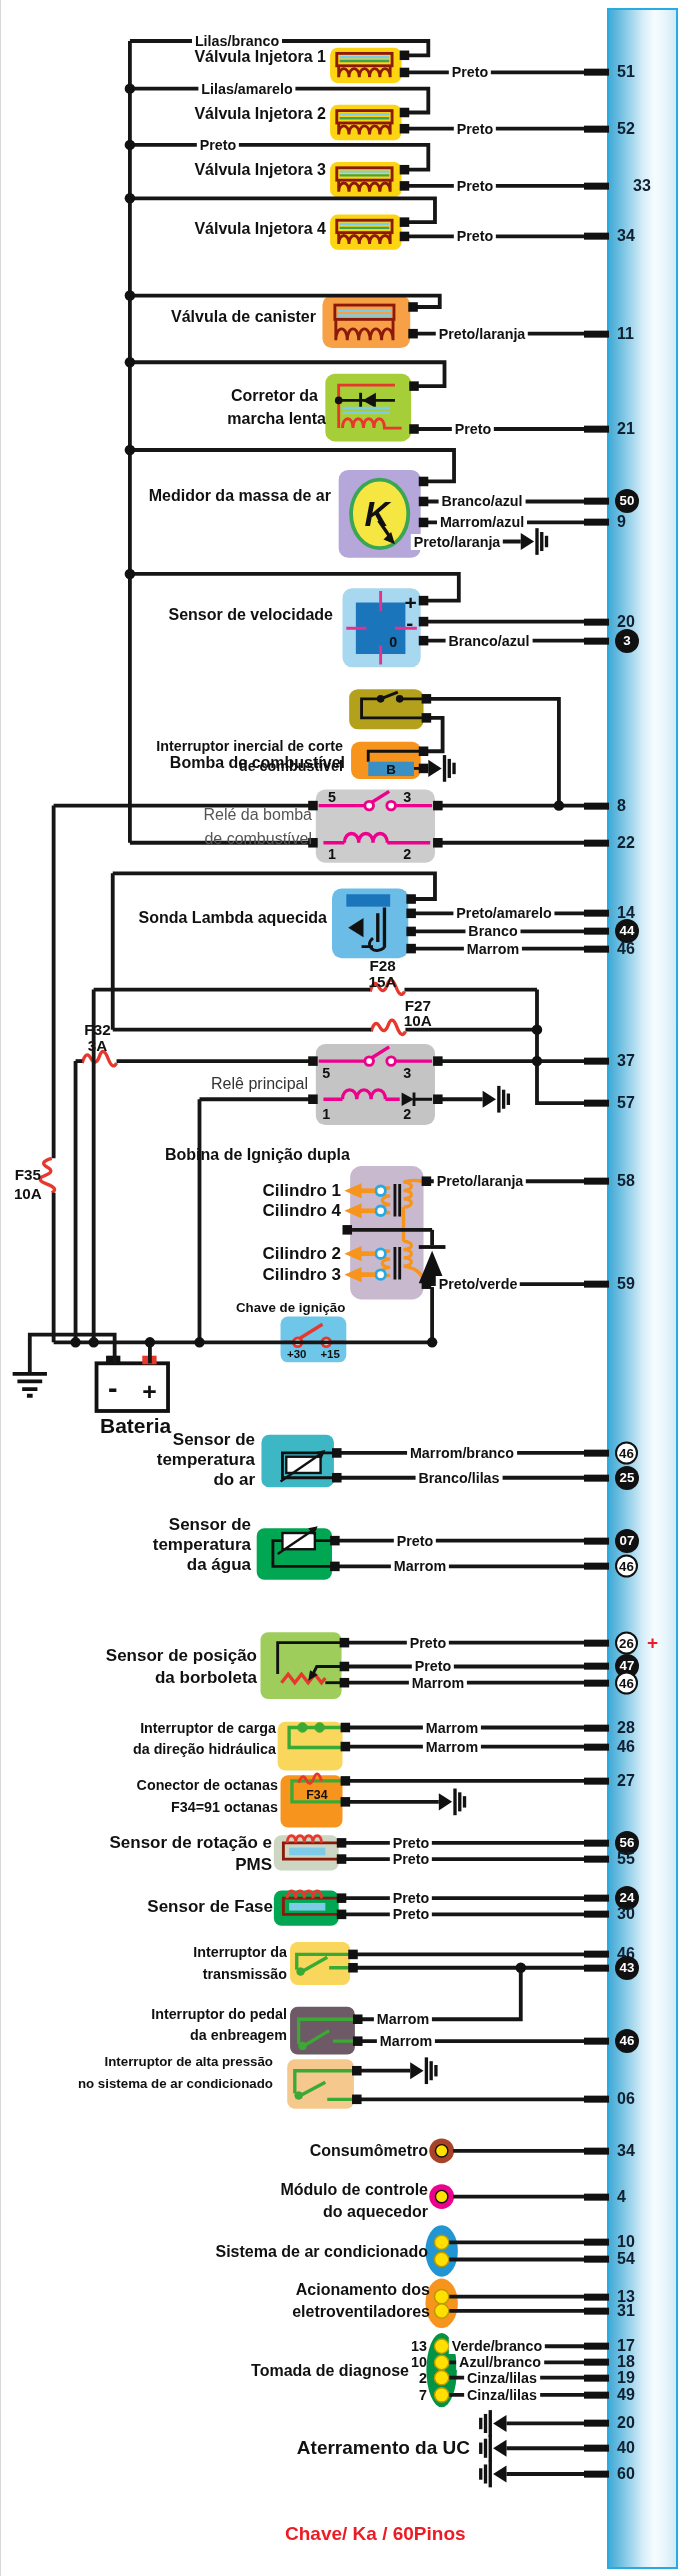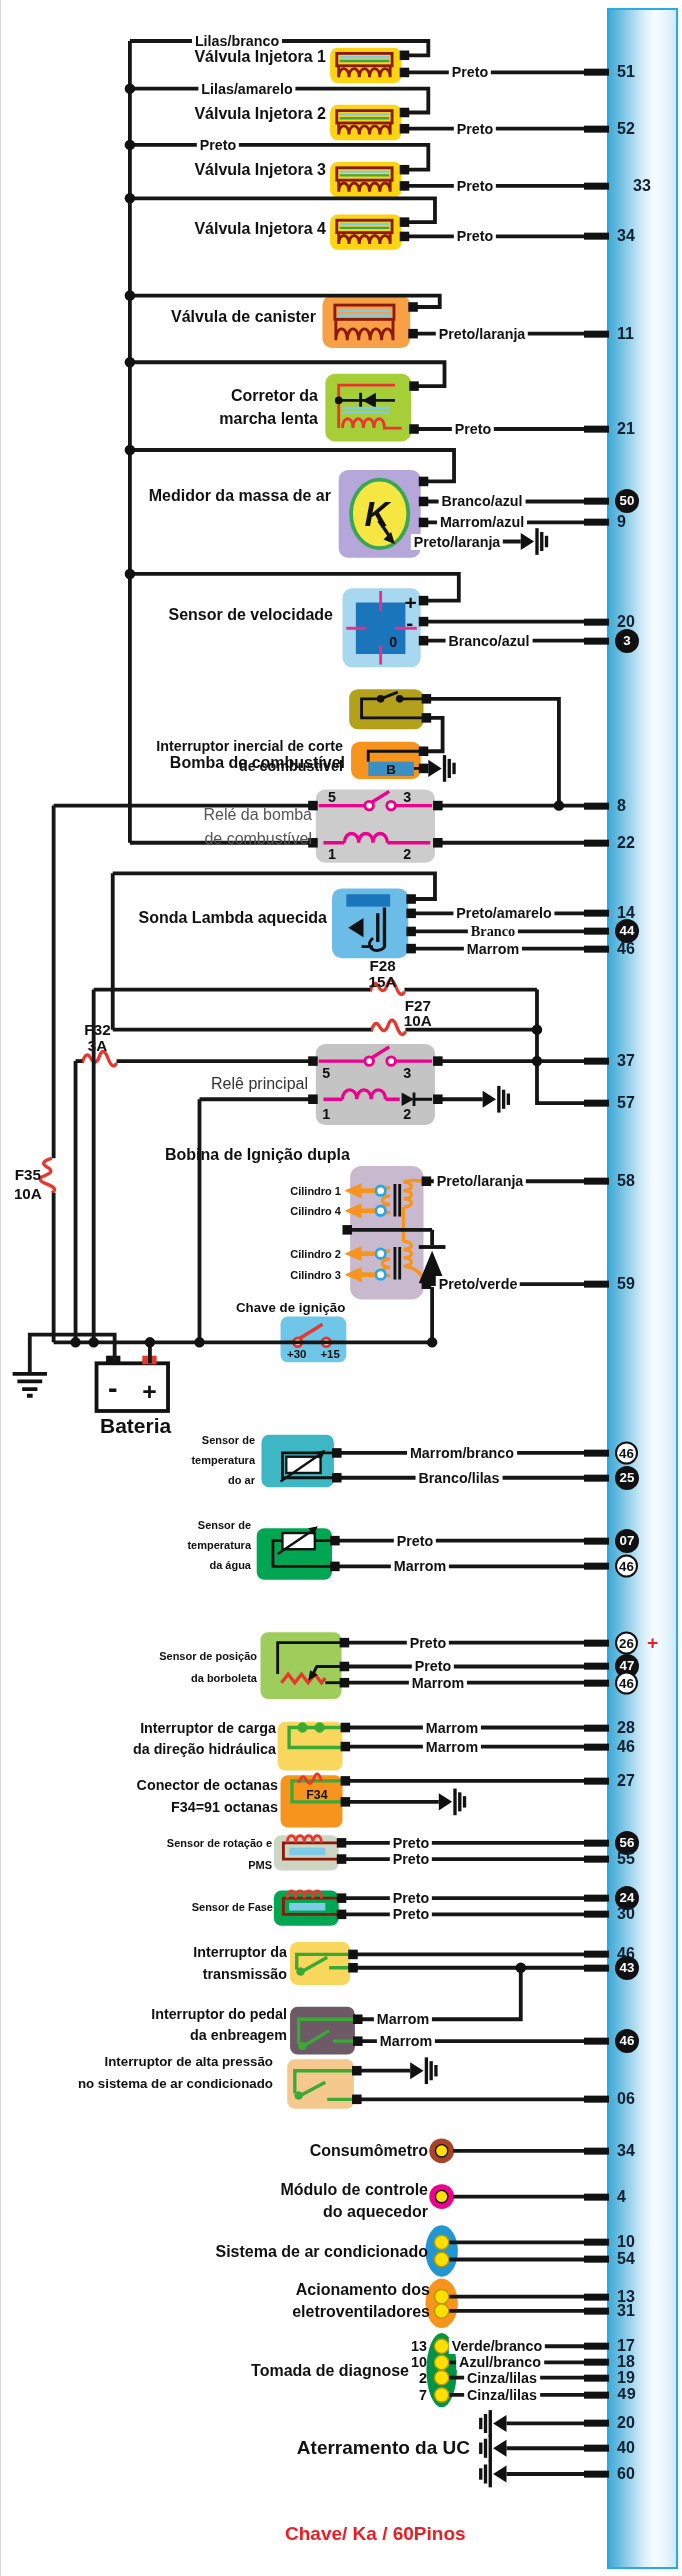--- a/index.html
+++ b/index.html
@@ -5,21 +5,21 @@
   html,body{margin:0;padding:0;background:#fff;}
   #canvas{position:relative;width:683px;height:2576px;background:#fff;overflow:hidden;
           font-family:"Liberation Sans",sans-serif;border-left:1.9px solid #d8d8d8;}
   svg{position:absolute;left:0;top:0;z-index:1;}
   svg text{font-family:"Liberation Sans",sans-serif;font-weight:bold;fill:#111;}
   .bar{position:absolute;left:606px;top:7.6px;width:67px;height:2557px;z-index:0;
        border:2.9px solid #29abe2;
        background:linear-gradient(90deg,#44a9d5 0%,#62b9de 12%,#9ed4ec 32%,#d9eff9 52%,#f6fcfe 68%,#eaf6fc 82%,#cfeaf6 100%);}
   .lbl{position:absolute;z-index:3;font-weight:bold;font-size:16px;color:#111;white-space:nowrap;
        transform:translateY(-50%);text-align:right;}
-  .s14{font-size:13.3px}.s15{font-size:14.3px}.s16{font-size:11px}.s18{font-size:21px}.s20{font-size:19px}
+  .s14{font-size:13.3px}.s15{font-size:14.3px}.s16{font-size:17px}.s18{font-size:21px}.s20{font-size:19px}
   .gray{color:#555;font-weight:normal}
   .thin{font-weight:normal;color:#333}
   .red{color:#ed1c24}
   .wl{position:absolute;z-index:4;transform:translate(-50%,-50%);background:#fff;padding:0 2.9px;
       font-weight:bold;font-size:14.3px;color:#111;white-space:nowrap;}
   .stub{position:absolute;left:583px;width:25px;height:6.7px;background:#111;z-index:2;transform:translateY(-50%);}
   .pnum{position:absolute;left:616px;z-index:5;font-weight:bold;font-size:16px;color:#102030;transform:translateY(-50%);}
   .pc{position:absolute;left:614px;width:24px;height:24px;border-radius:50%;z-index:5;text-align:center;
       font-weight:bold;font-size:13.3px;transform:translateY(-50%);line-height:24px;}
   .pcb{background:#111;color:#fff;}
@@ -497,21 +497,21 @@
       <path d="M508,2585 V2605" stroke="#111" stroke-width="3.5" fill="none"></path>
       <path d="M503,2589 V2601" stroke="#111" stroke-width="3.5" fill="none"></path>
     </svg>
 
   <div class="lbl" style="right:358px;top:57px">Válvula Injetora 1</div>
   <div class="lbl" style="right:358px;top:114px">Válvula Injetora 2</div>
   <div class="lbl" style="right:358px;top:170px">Válvula Injetora 3</div>
   <div class="lbl" style="right:358px;top:229px">Válvula Injetora 4</div>
   <div class="lbl" style="right:368px;top:317px">Válvula de canister</div>
   <div class="lbl" style="right:366px;top:396px">Corretor da</div>
-  <div class="lbl" style="right:366px;top:419px">marcha lenta</div>
+  <div class="lbl" style="right:358px;top:419px">marcha lenta</div>
   <div class="lbl" style="right:353px;top:496px">Medidor da massa de ar</div>
   <div class="lbl" style="right:351px;top:615px">Sensor de velocidade</div>
   <div class="lbl s15" style="right:341px;top:746px">Interruptor inercial de corte</div>
   <div class="lbl s15" style="right:341px;top:766px">de combustível</div>
   <div class="lbl" style="right:339px;top:763px">Bomba de combustível</div>
   <div class="lbl gray" style="right:372px;top:815px">Relé da bomba</div>
   <div class="lbl gray" style="right:372px;top:839px">de combustível</div>
   <div class="lbl" style="right:357px;top:918px">Sonda Lambda aquecida</div>
   <div class="lbl thin" style="right:376px;top:1084px">Relê principal</div>
   <div class="lbl" style="left:164px;top:1155px">Bobina de Ignição dupla</div>
@@ -643,42 +643,42 @@
     <div class="pnum" style="top: 2297px;">13</div>
     <div class="stub" style="top: 2311px;"></div>
     <div class="pnum" style="top: 2311px;">31</div>
     <div class="stub" style="top: 2346px;"></div>
     <div class="pnum" style="top: 2346px;">17</div>
     <div class="stub" style="top: 2362px;"></div>
     <div class="pnum" style="top: 2362px;">18</div>
     <div class="stub" style="top: 2378px;"></div>
     <div class="pnum" style="top: 2378px; text-align: center;">19</div>
     <div class="stub" style="top: 2395px;"></div>
-    <div class="pnum" style="top: 2395px; font-family: Liberation Mono, monospace;">49</div>
+    <div class="pnum" style="top: 2395px;">49</div>
     <div class="stub" style="top: 2423px;"></div>
     <div class="pnum" style="top: 2423px;">20</div>
     <div class="stub" style="top: 2448px;"></div>
     <div class="pnum" style="top: 2448px;">40</div>
     <div class="stub" style="top: 2474px;"></div>
     <div class="pnum" style="top: 2474px;">60</div>
     <div class="wl" style="left: 236px; top: 41px;">Lilas/branco</div>
     <div class="wl" style="left: 246px; top: 89px;">Lilas/amarelo</div>
     <div class="wl" style="left: 217px; top: 145px;">Preto</div>
     <div class="wl" style="left: 469px; top: 72px;">Preto</div>
     <div class="wl" style="left: 474px; top: 129px;">Preto</div>
     <div class="wl" style="left: 474px; top: 186px;">Preto</div>
     <div class="wl" style="left: 474px; top: 236px;">Preto</div>
     <div class="wl" style="left: 481px; top: 334px;">Preto/laranja</div>
     <div class="wl" style="left: 472px; top: 429px;">Preto</div>
     <div class="wl" style="left: 481px; top: 501px;">Branco/azul</div>
     <div class="wl" style="left: 481px; top: 522px;">Marrom/azul</div>
     <div class="wl" style="left: 456px; top: 542px;">Preto/laranja</div>
     <div class="wl" style="left: 488px; top: 641px;">Branco/azul</div>
     <div class="wl" style="left: 503px; top: 913px;">Preto/amarelo</div>
-    <div class="wl" style="left: 492px; top: 931px; font-family: Liberation Serif, serif;">Branco</div>
+    <div class="wl" style="left: 492px; top: 931px;">Branco</div>
     <div class="wl" style="left: 492px; top: 949px;">Marrom</div>
     <div class="wl" style="left: 479px; top: 1181px;">Preto/laranja</div>
     <div class="wl" style="left: 477px; top: 1284px;">Preto/verde</div>
     <div class="wl" style="left: 461px; top: 1453px;">Marrom/branco</div>
     <div class="wl" style="left: 458px; top: 1478px;">Branco/lilas</div>
     <div class="wl" style="left: 414px; top: 1541px;">Preto</div>
     <div class="wl" style="left: 419px; top: 1566px;">Marrom</div>
     <div class="wl" style="left: 427px; top: 1643px;">Preto</div>
     <div class="wl" style="left: 432px; top: 1666px;">Preto</div>
     <div class="wl" style="left: 437px; top: 1683px;">Marrom</div>

